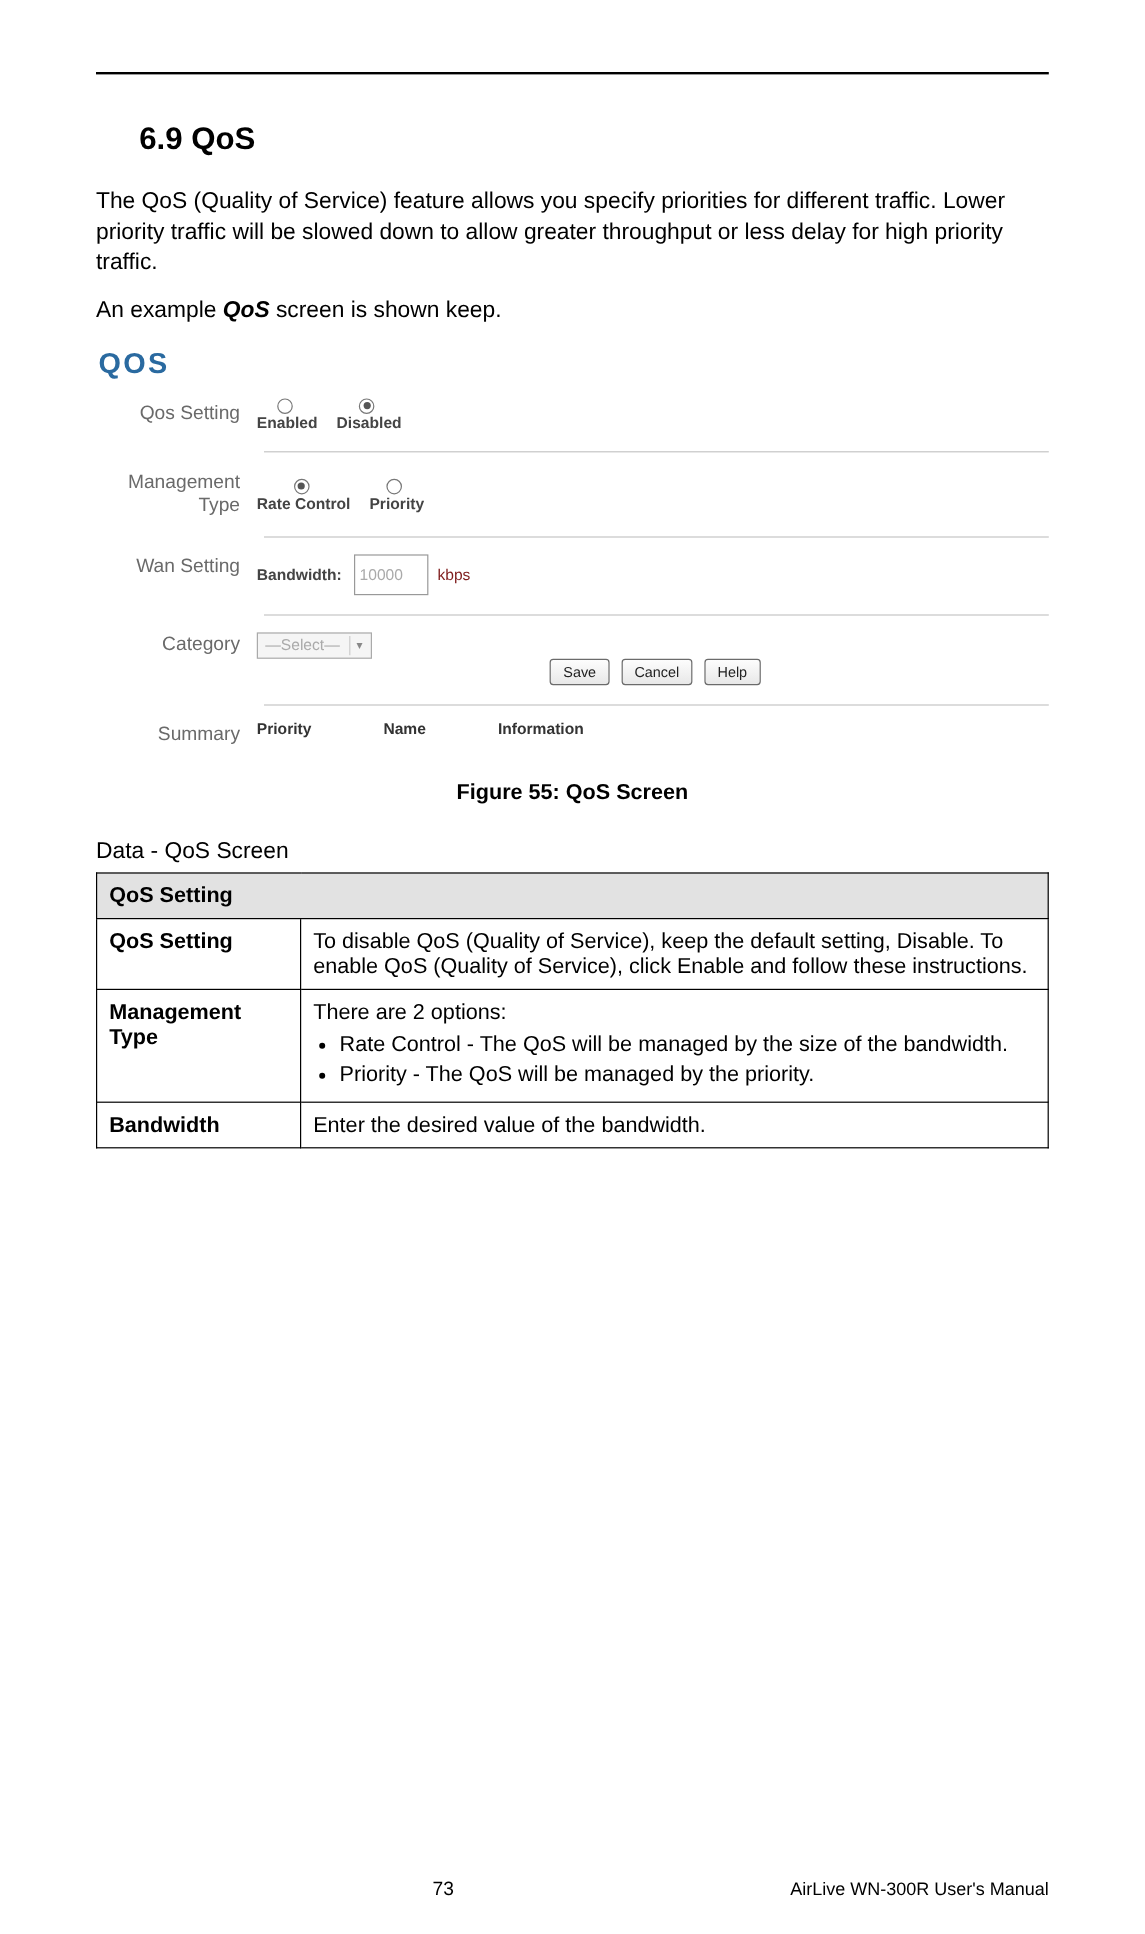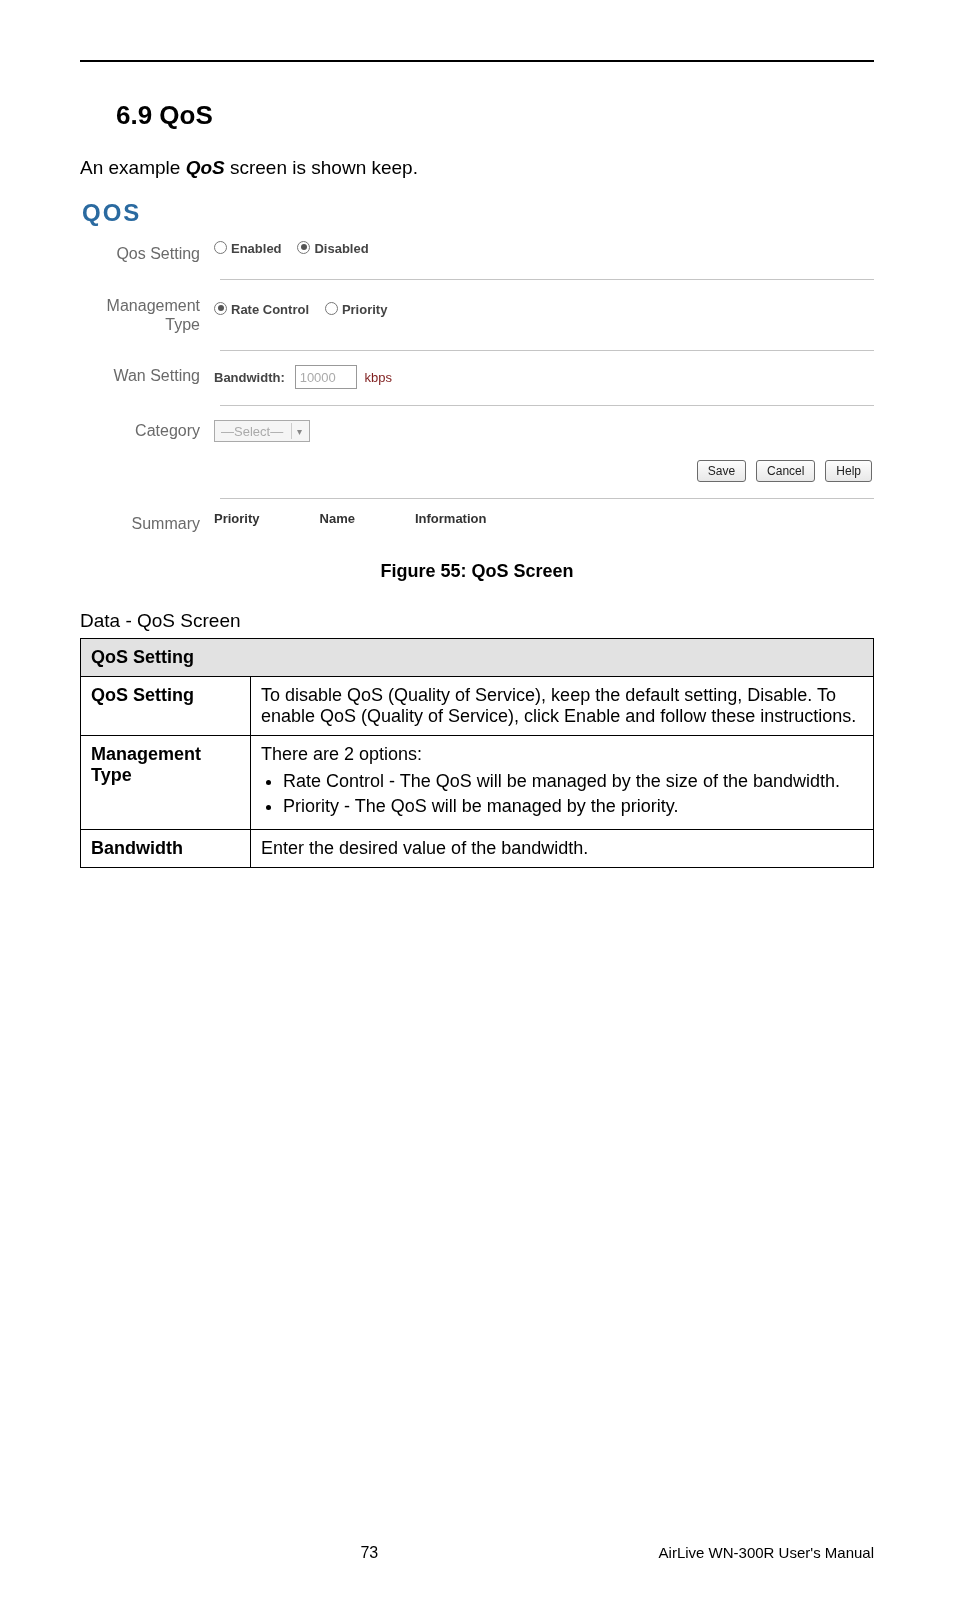--- a/index.html
+++ b/index.html
@@ -63,49 +63,49 @@
   .qcontent {
     flex: 1;
     padding-left: 4px;
   }
   .divider {
     border-bottom: 1px solid #c5c5c5;
     margin-left: 140px;
     margin-top: 6px;
     margin-bottom: 2px;
   }
-  .radio-wrap { display: inline-flex; margin-right: 12px; }
+  .radio-wrap { display: inline-flex; align-items: center; margin-right: 12px; flex-direction: column; }
   .radio-dot {
     width: 13px; height: 13px; border: 1px solid #777; border-radius: 50%;
     display: inline-block; margin-right: 4px; position: relative; background:#fff;
   }
   .radio-dot.selected::after {
     content: ""; position: absolute; top: 2.5px; left: 2.5px;
     width: 6px; height: 6px; border-radius: 50%; background: #555;
   }
   .radio-label { font-size: 13px; font-weight: bold; color: #444; }
   .bw-label { font-size: 13px; font-weight: bold; color: #444; margin-right: 6px; }
   .bw-input {
-    width: 62px; height: 24px; border: 1px solid #999;
+    width: 62px; height: 34px; border: 1px solid #999;
     font-size: 13px; color: #aaa; padding: 0 4px; background:#fff;
   }
   .bw-unit { font-size: 13px; color: #7f1d1d; margin-left: 4px; }
   .sel {
     display: inline-flex; align-items: center;
     border: 1px solid #aaa; height: 22px; background: #f5f5f5;
     color: #aaa; font-size: 13px; padding: 0 2px 0 6px; min-width: 96px;
   }
   .sel .caret {
     margin-left: auto;
     width: 16px; height: 16px; display: inline-flex;
     align-items: center; justify-content: center;
     border-left: 1px solid #ccc;
     color: #888; font-size: 10px;
   }
-  .btn-row { text-align: right; padding-right: 2px; margin-top: 18px; }
+  .btn-row { text-align: center; padding-right: 2px; margin-top: 0; }
   .btn {
     display: inline-block; border: 1px solid #6b6b6b; border-radius: 3px;
     background: linear-gradient(#fdfdfd,#e8e8e8);
     font-size: 12px; padding: 3px 10px; margin-left: 6px;
     color: #222;
   }
   .summary-head {
     display: flex; gap: 60px; font-size: 13px; font-weight: bold; color: #333;
   }
   .figure-caption {
@@ -123,35 +123,36 @@
   }
   table.doc th.section {
     background: #e2e2e2; font-weight: bold;
   }
   table.doc td.k { width: 170px; font-weight: bold; }
   table.doc ul { margin: 6px 0 0 22px; padding: 0; }
   table.doc li { margin-bottom: 4px; }
 
   .footer {
     position: absolute;
-    bottom: 50px; left: 80px; right: 80px;
+    bottom: 28px; left: 80px; right: 80px;
     display: flex; justify-content: space-between;
     font-size: 14px; align-items: baseline;
   }
   .footer .pn { text-align: center; flex: 1; font-size: 16px; }
   .footer .man { font-size: 15px; }
 </style>
 </head>
 <body>
 
 <div class="page">
   <div class="rule"></div>
 
   <h2 class="sec-heading">6.9  QoS</h2>
 
+  <p class="body-text">The QoS (Quality of Service) feature allows you specify priorities for different traffic. Lower priority traffic will be slowed down to allow greater throughput or less delay for high priority traffic.</p>
 
   <p class="body-text">
     <span>An example </span><span class="bi">QoS</span><span> screen is shown keep.</span>
   </p>
 
   <div class="qos-shot">
     <div class="qos-title">QOS</div>
 
     <div class="qrow">
       <div class="qlabel">Qos Setting</div>

